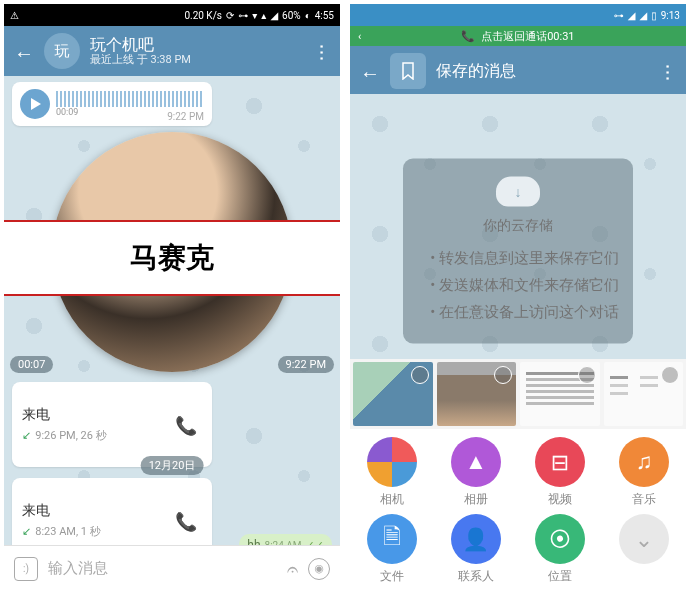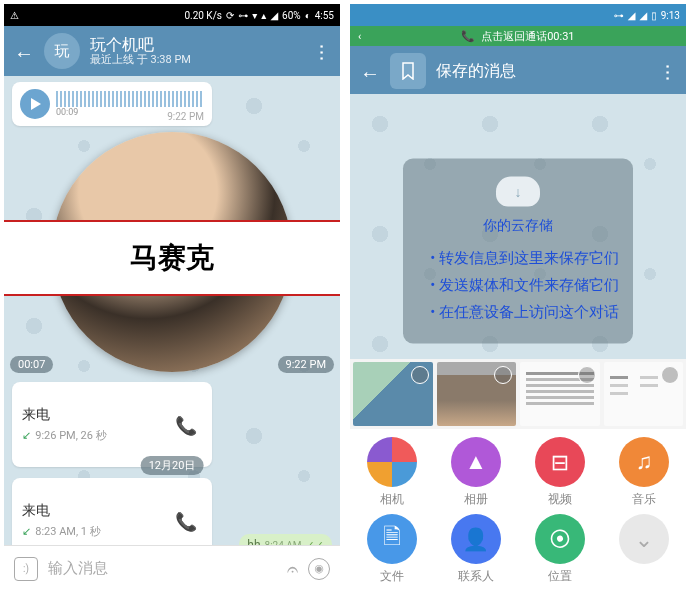--- a/index.html
+++ b/index.html
@@ -64,21 +64,21 @@
 
 
 .inputbar { position: absolute; bottom: 0; left: 0; right: 0; height: 46px; background: #fff; display: flex; align-items: center; padding: 0 10px; gap: 10px; border-top: 1px solid #e0e0e0; color: #aaa; }
 .inputbar .emoji { width: 24px; height: 24px; border: 1.5px solid #aaa; border-radius: 4px; display: flex; align-items: center; justify-content: center; font-size: 10px; }
 .inputbar .ph { flex: 1; font-size: 15px; }
 .inputbar .clip { font-size: 20px; }
 .inputbar .mic { width: 22px; height: 22px; border: 1.5px solid #aaa; border-radius: 50%; display: flex; align-items: center; justify-content: center; font-size: 11px; }
 
 
 .cloud-area { position: absolute; top: 90px; left: 0; right: 0; bottom: 236px; }
-.cloud-card { position: absolute; left: 50%; top: 60%; transform: translate(-50%,-50%); width: 230px; background: rgba(100,120,130,0.55); border-radius: 10px; padding: 18px 14px; color: #1d4ed8; text-align: center; }
+.cloud-card { position: absolute; left: 50%; top: 60%; transform: translate(-50%,-50%); width: 230px; background: rgba(100,120,130,0.55); border-radius: 10px; padding: 18px 14px; color: #737373; text-align: center; }
 .cloud-icon { width: 44px; height: 30px; background: #e8eef2; border-radius: 15px 15px 12px 12px; margin: 0 auto 10px; position: relative; }
 .cloud-icon::after { content: "↓"; position: absolute; left: 50%; top: 50%; transform: translate(-50%,-50%); color: #8aa8b8; font-weight: bold; font-size: 14px; }
 .cloud-title { font-size: 14px; font-weight: 500; margin-bottom: 10px; }
 .cloud-list { font-size: 15px; text-align: right; line-height: 1.8; padding-left: 6px; }
 .cloud-list div::before { content: "• "; }
 
 .thumbs { position: absolute; bottom: 162px; left: 0; right: 0; height: 70px; background: #f4f4f4; display: flex; gap: 4px; padding: 3px; }
 .thumb { flex: 1; background: #ddd; border-radius: 2px; position: relative; overflow: hidden; }
 .thumb::after { content: ""; position: absolute; top: 4px; right: 4px; width: 16px; height: 16px; border-radius: 50%; border: 1.5px solid #fff; background: rgba(100,100,100,0.4); }
 .th1 { background: linear-gradient(135deg, #a8d0b8 40%, #5a8aaa 40%); }

